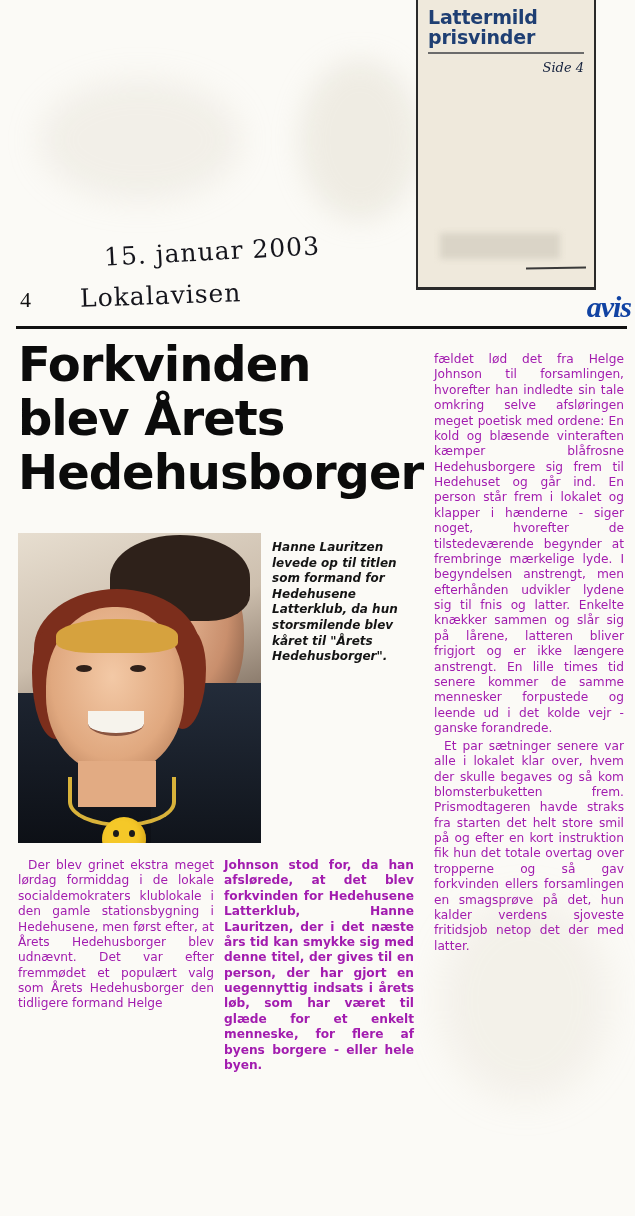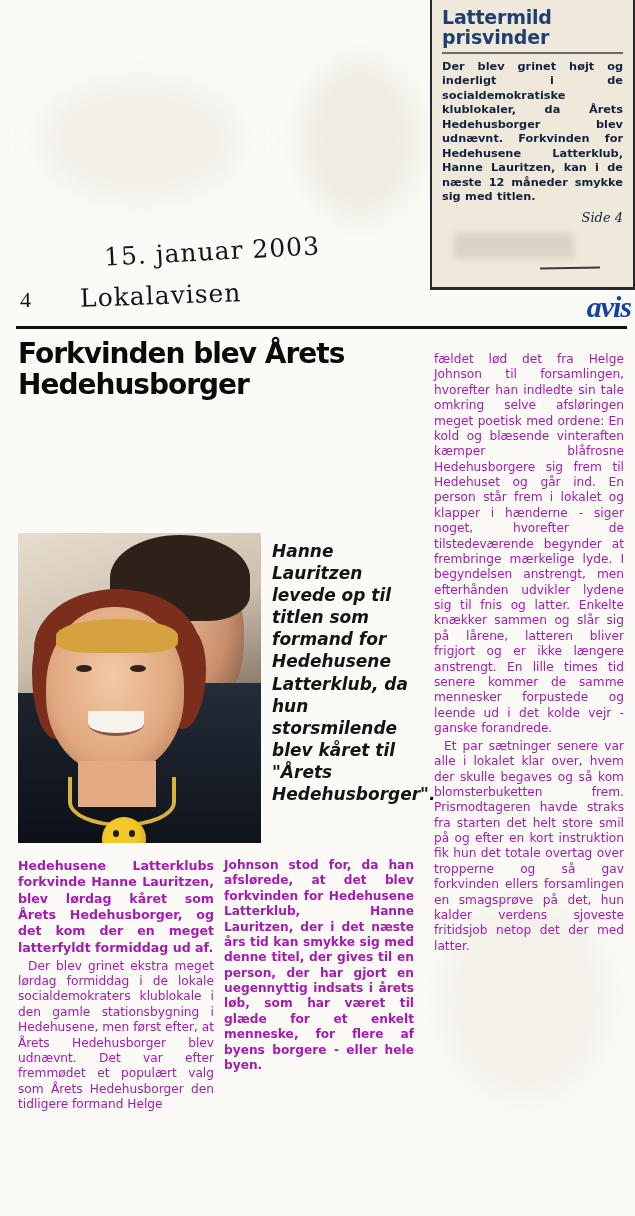--- a/index.html
+++ b/index.html
@@ -17,23 +17,23 @@
   }
   .page {
     position: absolute;
     inset: 0;
     background: #fbfaf6;
   }
 
   
   .teaser {
     position: absolute;
-    left: 430px;
+    left: 416px;
     top: 0px;
-    width: 205px;
+    width: 180px;
     height: 290px;
     background: #efe9dc;
     border-left: 2px solid #2a2a2a;
     border-right: 2px solid #2a2a2a;
     border-bottom: 3px solid #2a2a2a;
     box-sizing: border-box;
     padding: 8px 10px 6px 10px;
     overflow: hidden;
   }
   .teaser-inner {
@@ -142,21 +142,21 @@
   }
 
   
   .headline {
     position: absolute;
     left: 18px;
     top: 338px;
     width: 400px;
     font-family: "DejaVu Sans", sans-serif;
     font-weight: bold;
-    font-size: 28px;
+    font-size: 48px;
     line-height: 1.12;
     letter-spacing: -1px;
     color: #0b0b0b;
   }
 
   
   .photo {
     position: absolute;
     left: 18px;
     top: 533px;
@@ -318,21 +318,21 @@
 
   
   .caption {
     position: absolute;
     left: 272px;
     top: 540px;
     width: 142px;
     font-family: "DejaVu Sans", sans-serif;
     font-style: italic;
     font-weight: bold;
-    font-size: 17px;
+    font-size: 12px;
     line-height: 1.3;
     color: #141414;
   }
 
   
   .col {
     position: absolute;
     font-family: "DejaVu Sans", sans-serif;
     font-size: 12.2px;
     line-height: 1.26;
@@ -386,21 +386,20 @@
 <div class="page">
 
   <div class="blotch b1"></div>
   <div class="blotch b2"></div>
   <div class="blotch b3"></div>
 
   <div class="teaser">
     <div class="teaser-inner">
       <div class="teaser-title">Lattermild prisvinder</div>
       <div class="teaser-rule"></div>
-      <div class="teaser-body">Der blev grinet højt og inderligt i de socialdemokratiske klublokaler, da Årets Hedehusborger blev udnævnt. Forkvinden for Hedehusene Latterklub, Hanne Lauritzen, kan i de næste 12 måneder smykke sig med titlen.</div>
       <div class="teaser-page">Side 4</div>
     </div>
     <div class="teaser-smudge"></div>
     <div class="teaser-underline"></div>
   </div>
 
   <div class="handwrite-date">15. januar 2003</div>
   <div class="handwrite-paper">Lokalavisen</div>
   <div class="page-number">4</div>
   <div class="avis-logo">avis</div>
@@ -427,21 +426,20 @@
     <div class="smiley">
       <div class="smiley-eye l"></div>
       <div class="smiley-eye r"></div>
       <div class="smiley-mouth"></div>
     </div>
   </div>
 
   <div class="caption">Hanne Lauritzen levede op til titlen som formand for Hedehusene Latterklub, da hun storsmilende blev kåret til "Årets Hedehusborger".</div>
 
   <div class="col col-1">
-    <p class="first lead">Hedehusene Latterklubs forkvinde Hanne Lauritzen, blev lørdag kåret som Årets Hedehusborger, og det kom der en meget latterfyldt formiddag ud af.</p>
     <p>Der blev grinet ekstra meget lørdag formiddag i de lokale socialdemokraters klublokale i den gamle stationsbygning i Hedehusene, men først efter, at Årets Hedehusborger blev udnævnt. Det var efter fremmødet et populært valg som Årets Hedehusborger den tidligere formand Helge</p>
   </div>
 
   <div class="col col-2">
     <p class="first">Johnson stod for, da han afslørede, at det blev forkvinden for Hedehusene Latterklub, Hanne Lauritzen, der i det næste års tid kan smykke sig med denne titel, der gives til en person, der har gjort en uegennyttig indsats i årets løb, som har været til glæde for et enkelt menneske, for flere af byens borgere - eller hele byen.</p>
   </div>
 
   <div class="col col-3">
     <p class="first">fældet lød det fra Helge Johnson til forsamlingen, hvorefter han indledte sin tale omkring selve afsløringen meget poetisk med ordene: En kold og blæsende vinteraften kæmper blåfrosne Hedehusborgere sig frem til Hedehuset og går ind. En person står frem i lokalet og klapper i hænderne - siger noget, hvorefter de tilstedeværende begynder at frembringe mærkelige lyde. I begyndelsen anstrengt, men efterhånden udvikler lydene sig til fnis og latter. Enkelte knækker sammen og slår sig på lårene, latteren bliver frigjort og er ikke længere anstrengt. En lille times tid senere kommer de samme mennesker forpustede og leende ud i det kolde vejr - ganske forandrede.</p>
     <p>Et par sætninger senere var alle i lokalet klar over, hvem der skulle begaves og så kom blomsterbuketten frem. Prismodtageren havde straks fra starten det helt store smil på og efter en kort instruktion fik hun det totale overtag over tropperne og så gav forkvinden ellers forsamlingen en smagsprøve på det, hun kalder verdens sjoveste fritidsjob netop det der med latter.</p>

